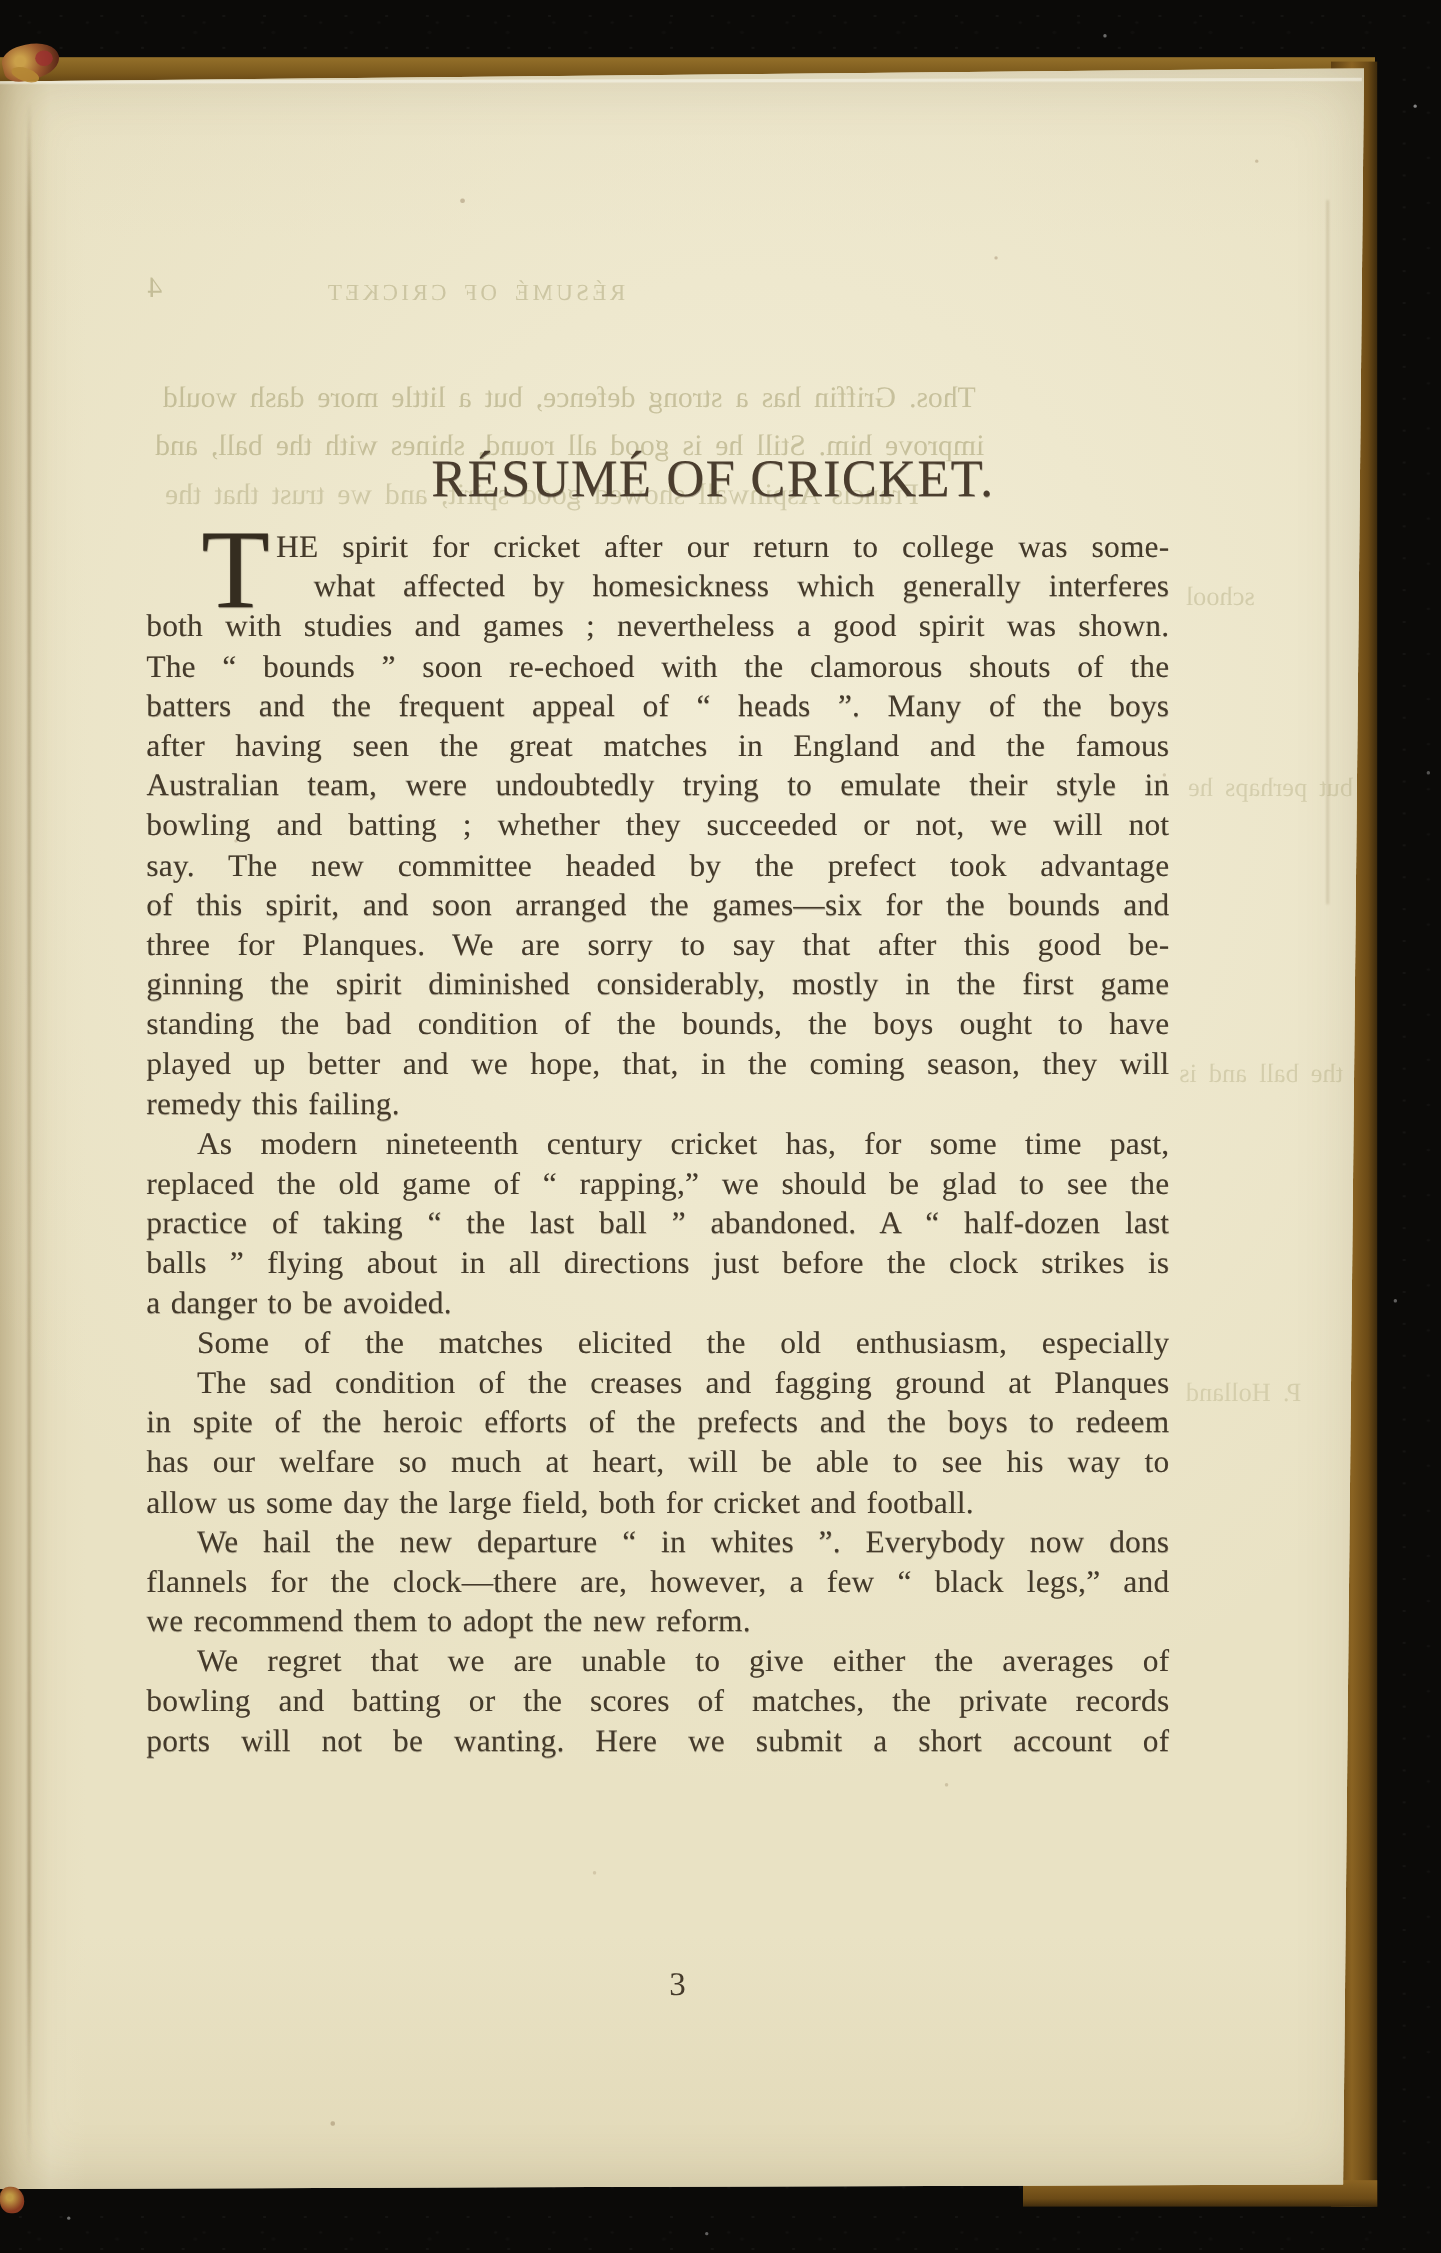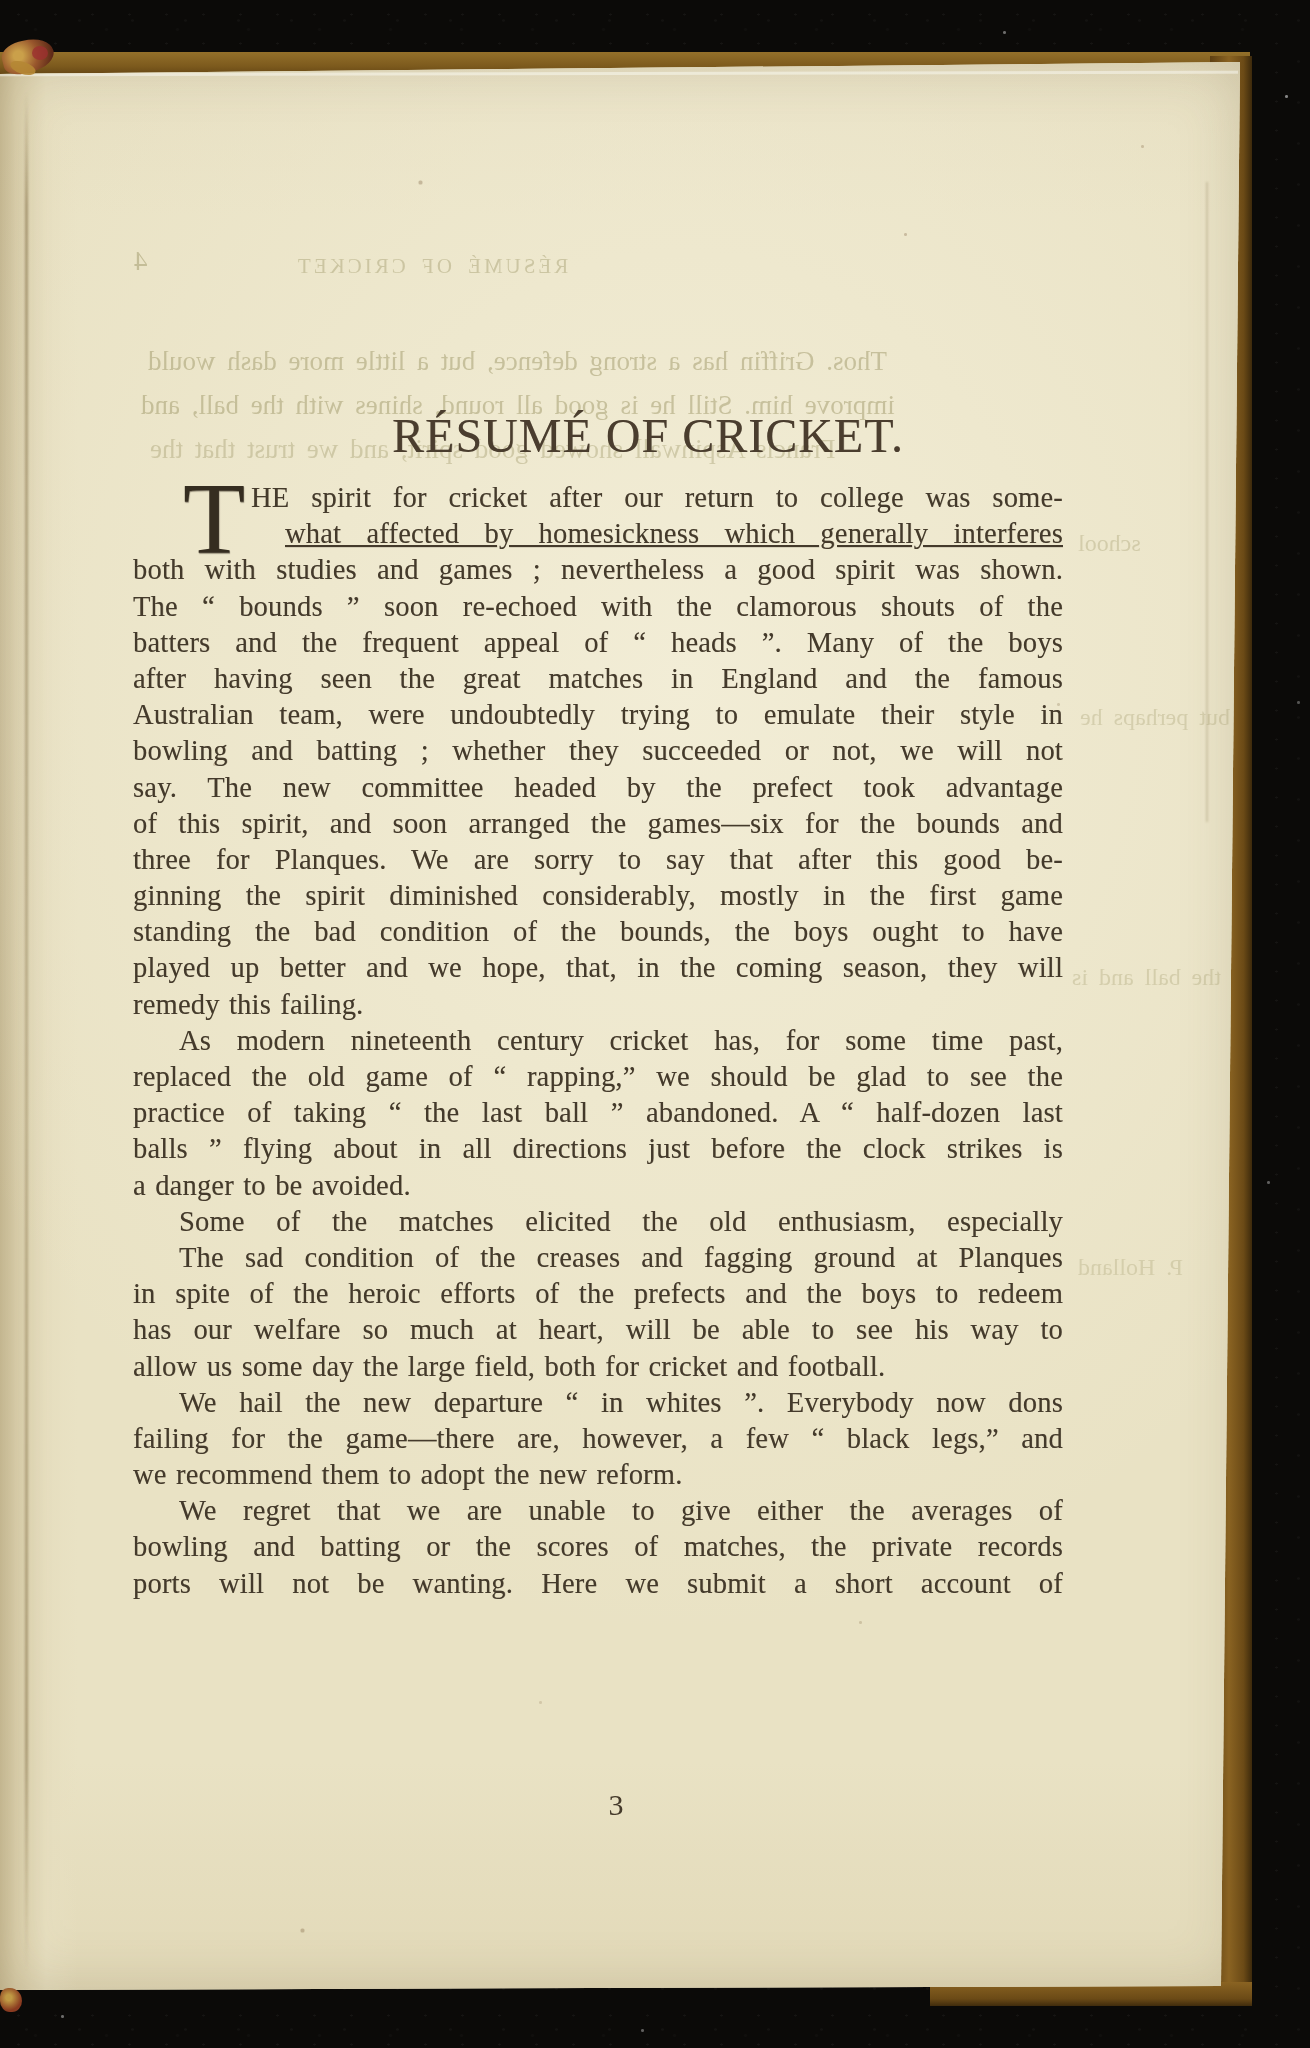--- a/index.html
+++ b/index.html
@@ -66,21 +66,21 @@
     color:#4a3d2e;text-shadow:.3px .4px .6px rgba(60,48,34,.4);}
   .text-block{position:absolute;left:133px;top:418px;width:930px;
     font-size:28.5px;color:#443a2b;text-shadow:.3px .4px .5px rgba(60,48,34,.35);
     word-spacing:2px;letter-spacing:.2px;}
   .line{line-height:36.2px;height:36.2px;overflow:hidden;text-align:justify;}
   .line::after{content:"";display:inline-block;width:100%;height:0;}
   .line.last{text-align:left;}
   .line.last::after{content:none;}
   .line.ind{text-indent:46px;}
   .line.dc1{padding-left:118px;}
-  .line.dc2{padding-left:152px;text-decoration:underline;}
+  .line.dc2{padding-left:152px;}
   .drop-cap{position:absolute;left:50px;top:-12px;font-size:102px;line-height:1;
     color:#352d20;text-shadow:.5px .5px 1px rgba(50,40,28,.5);}
   .page-number{position:absolute;left:133px;top:1726px;width:930px;padding-left:18px;
     text-align:center;font-size:30px;color:#453a2b;}
   
   .paper-specks{position:absolute;left:0;top:0;width:1px;height:1px;border-radius:50%;
     box-shadow:
       420px 120px 0 1.5px rgba(110,80,45,.30),
       905px 172px 0 1px rgba(110,80,45,.28),
       1142px 84px 0 1px rgba(110,80,45,.25),
@@ -157,21 +157,21 @@
         <div class="line">replaced the old game of “ rapping,” we should be glad to see the</div>
         <div class="line">practice of taking “ the last ball ” abandoned.  A “ half-dozen last</div>
         <div class="line">balls ” flying about in all directions just before the clock strikes is</div>
         <div class="line last">a danger to be avoided.</div>
         <div class="line ind">Some of the matches elicited the old enthusiasm, especially</div>
         <div class="line ind">The sad condition of the creases and fagging ground at Planques</div>
         <div class="line">in spite of the heroic efforts of the prefects and the boys to redeem</div>
         <div class="line">has our welfare so much at heart, will be able to see his way to</div>
         <div class="line last">allow us some day the large field, both for cricket and football.</div>
         <div class="line ind">We hail the new departure “ in whites ”.  Everybody now dons</div>
-        <div class="line">failing for the game—there are, however, a few “ black legs,” and</div>
+        <div class="line">flannels for the clock—there are, however, a few “ black legs,” and</div>
         <div class="line last">we recommend them to adopt the new reform.</div>
         <div class="line ind">We regret that we are unable to give either the averages of</div>
         <div class="line">bowling and batting or the scores of matches, the private records</div>
         <div class="line">ports will not be wanting.  Here we submit a short account of</div>
       </div>
 
     <div class="page-number">3</div>
 
     <div class="paper-specks"></div>
   </div>

